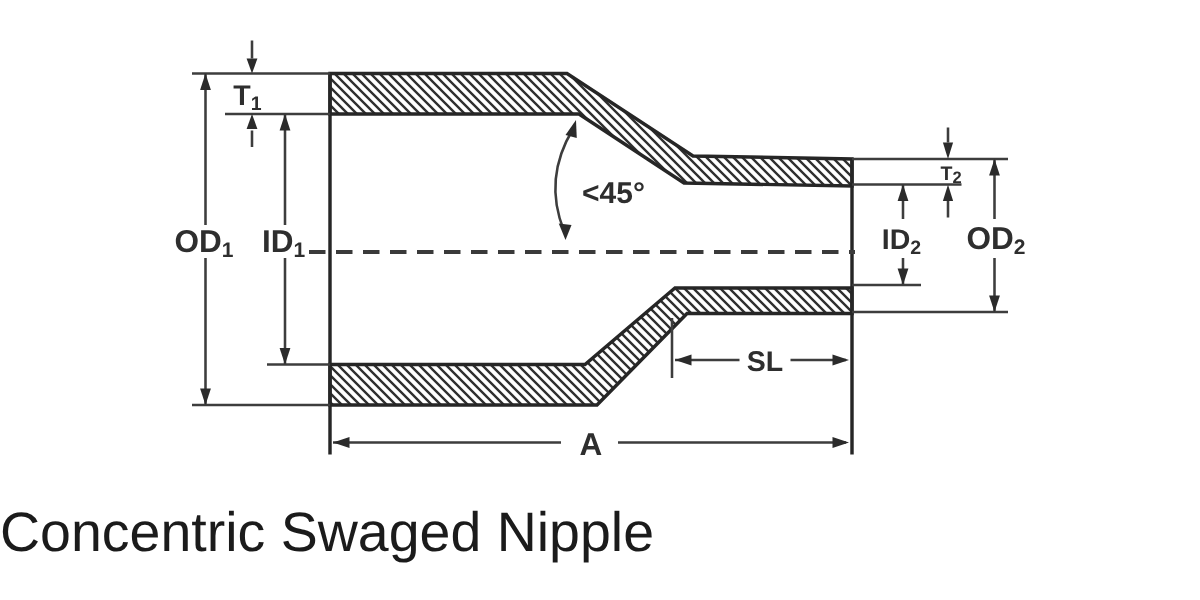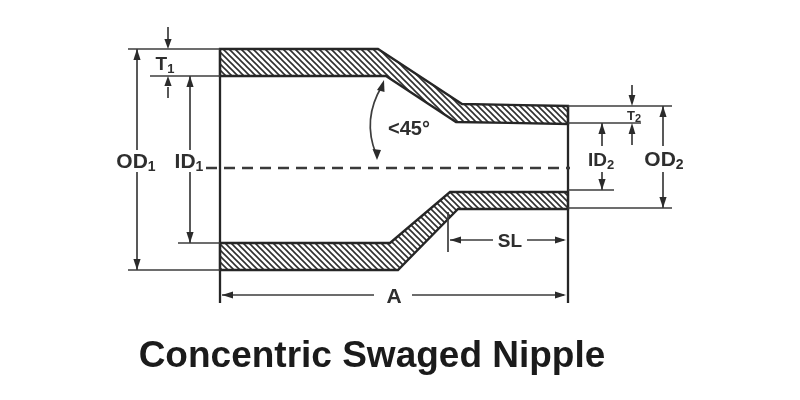--- a/index.html
+++ b/index.html
@@ -27,23 +27,23 @@
     font-family: "Liberation Sans", sans-serif;
     font-weight: 700;
     font-size: 20px;
     fill: #2e2e2e;
   }
   .diagram-title {
     position: absolute;
     top: 333px;
     left: 0;
     width: 744px;
-    text-align: center;
+    text-align: left;
     font-size: 37px;
-    font-weight: bold;
+    font-weight: normal;
     color: #1b1b1b;
     letter-spacing: 0px;
     line-height: 44px;
   }
   .outline   { stroke: #262626; stroke-width: 2.3; fill: none; }
   .ext-line  { stroke: #3d3d3d; stroke-width: 1.7; fill: none; }
   .dim-line  { stroke: #3d3d3d; stroke-width: 1.7; fill: none; }
   .center-line { stroke: #3a3a3a; stroke-width: 2.6; fill: none; stroke-dasharray: 11 7; }
   .arrow { fill: #2b2b2b; stroke: none; }
   .wall  { fill: url(#hatch); stroke: #262626; stroke-width: 2.3; }

